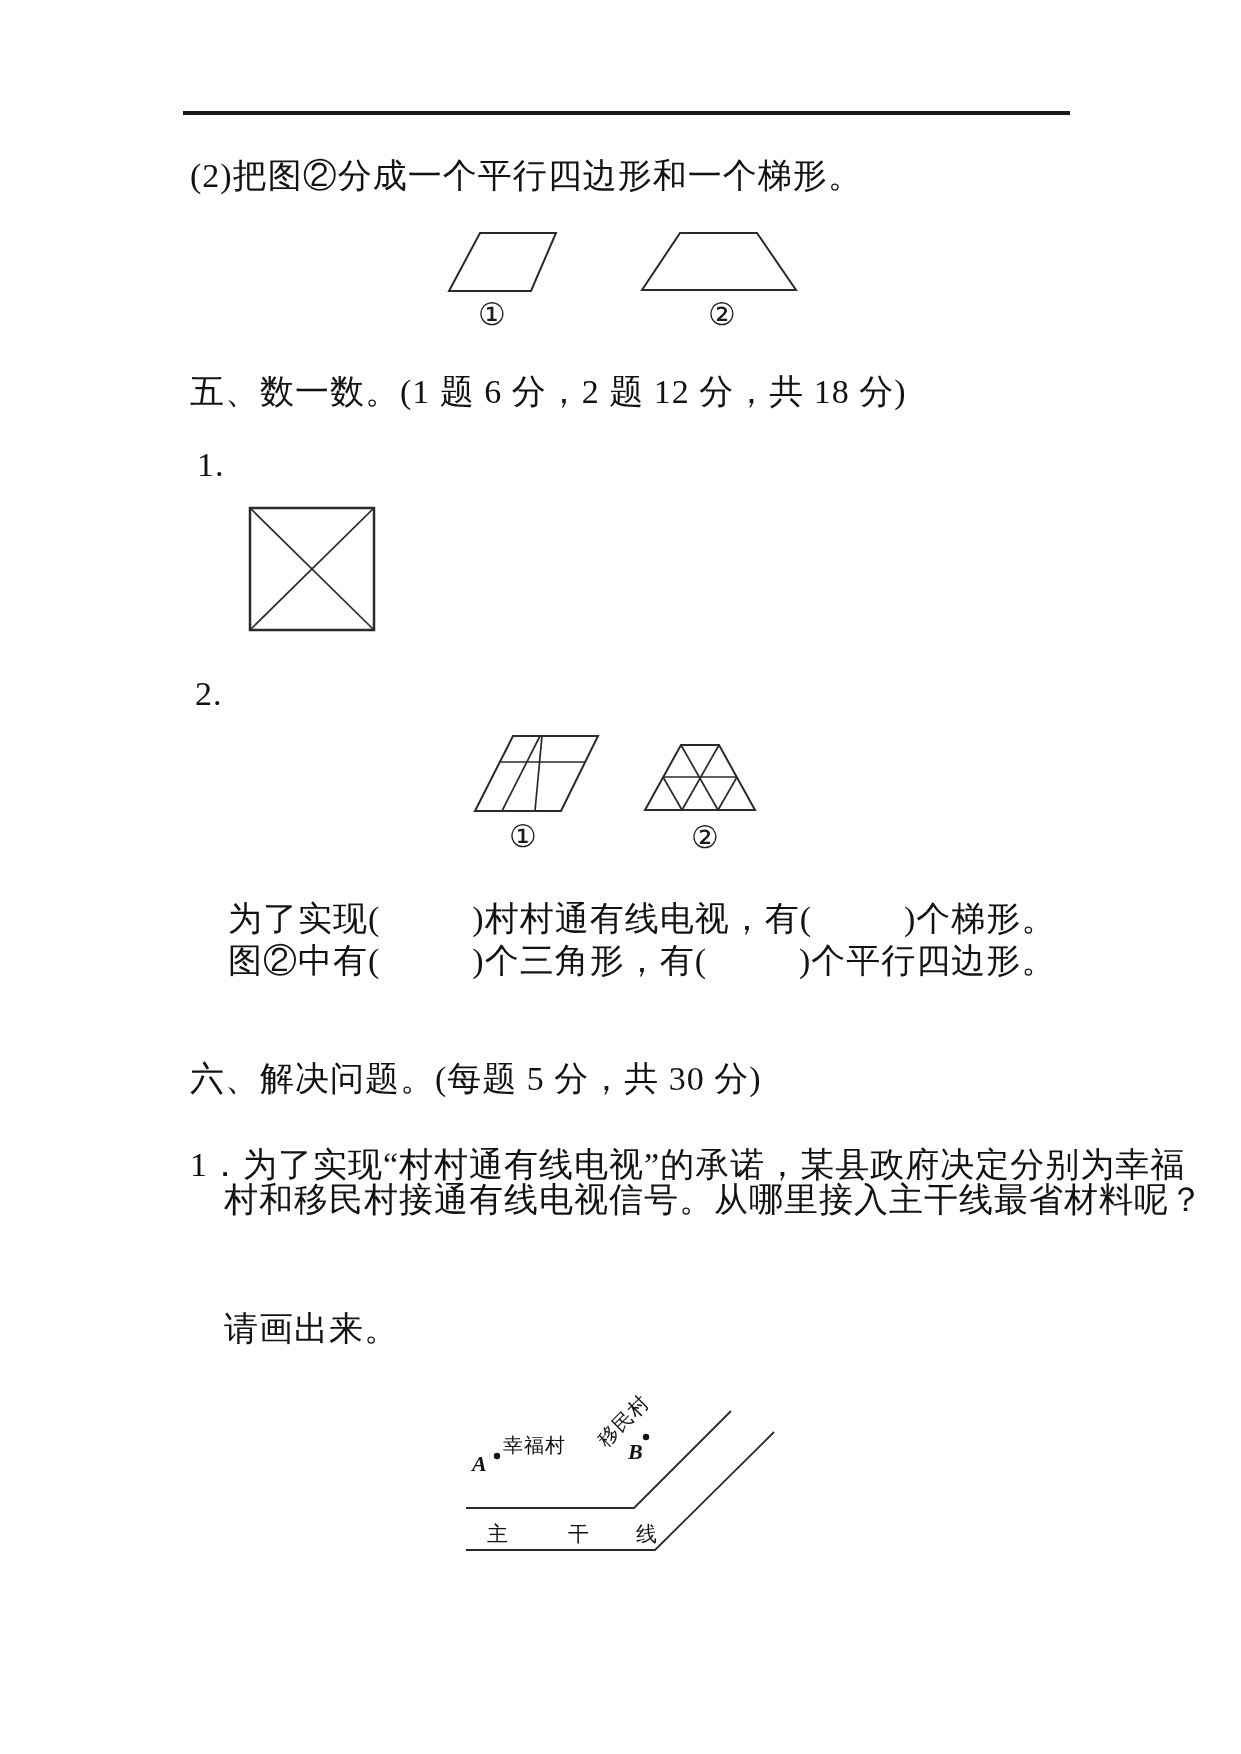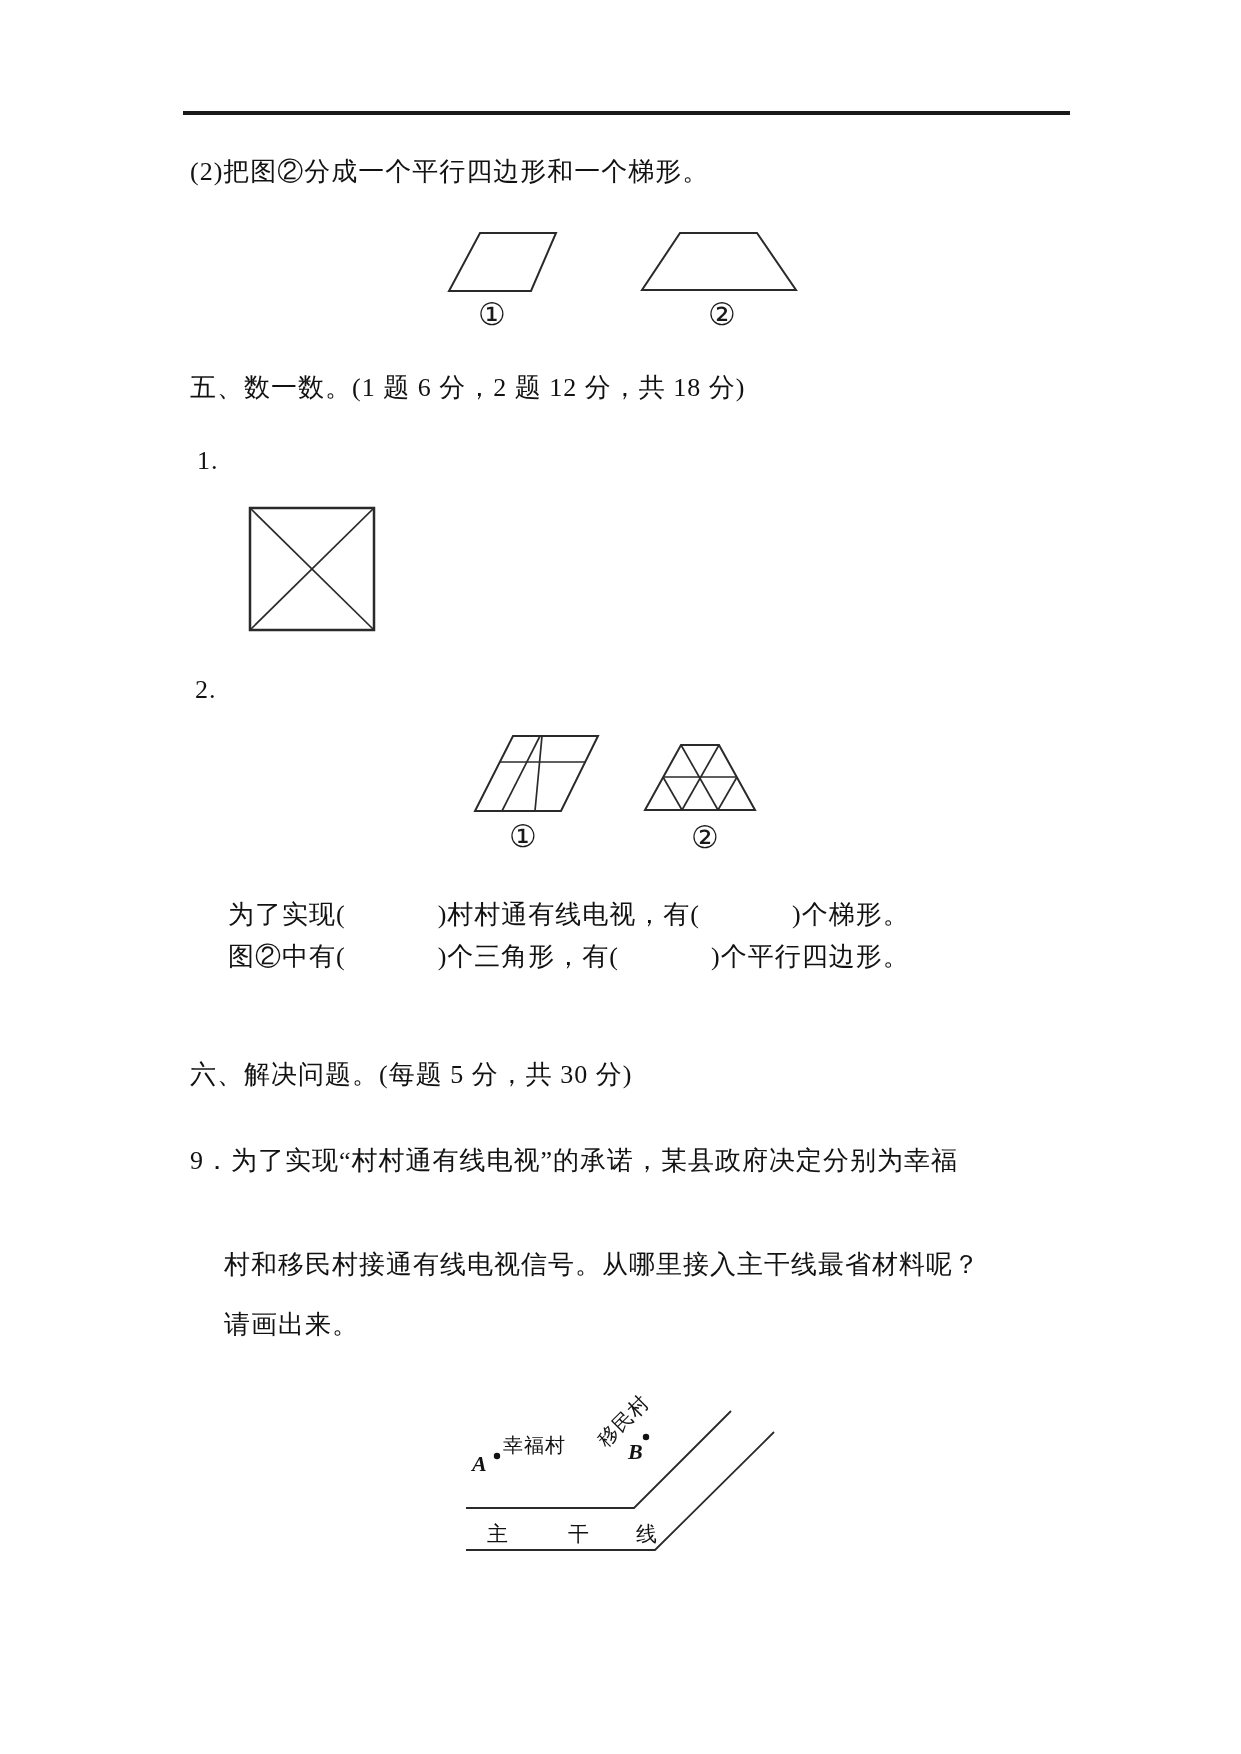--- a/index.html
+++ b/index.html
@@ -7,21 +7,21 @@
     width:1241px;height:1754px;
     background:#ffffff;
     position:relative;
     font-family:"Liberation Serif","DejaVu Serif",serif;
     color:#121212;
     overflow:hidden;
   }
   .abs{position:absolute;}
   .t{
     position:absolute;
-    font-size:26px;
+    font-size:34px;
     letter-spacing:1px;
     white-space:nowrap;
     line-height:1.2;
     color:#121212;
   }
   .rule{
     position:absolute;
     left:183px;top:111px;
     width:887px;height:4px;
     background:#1a1a1a;
@@ -89,22 +89,22 @@
 
 <div class="t" style="left:228px;top:899px">
   <span>为了实现(</span><span class="gap"></span><span>)村村通有线电视，有(</span><span class="gap"></span><span>)个梯形。</span>
 </div>
 <div class="t" style="left:228px;top:941px">
   <span>图②中有(</span><span class="gap"></span><span>)个三角形，有(</span><span class="gap"></span><span>)个平行四边形。</span>
 </div>
 
 <div class="t" style="left:190px;top:1059px">六、解决问题。(每题 5 分，共 30 分)</div>
 
-<div class="t" style="left:190px;top:1145px">9．为了实现“村村通有线电视”的承诺，某县政府决定分别为幸福</div>
-<div class="t" style="left:224px;top:1249px">村和移民村接通有线电视信号。从哪里接入主干线最省材料呢？</div>
+<div class="t" style="left:190px;top:1145px">1．为了实现“村村通有线电视”的承诺，某县政府决定分别为幸福</div>
+<div class="t" style="left:224px;top:1180px">村和移民村接通有线电视信号。从哪里接入主干线最省材料呢？</div>
 <div class="t" style="left:224px;top:1309px">请画出来。</div>
 
 <svg class="abs" style="left:430px;top:1390px" width="380" height="175">
   <polyline class="band" points="36,118 204,118 301,21"></polyline>
   <polyline class="band" points="36,160 225,160 344,42"></polyline>
 
   <circle cx="67" cy="66" r="3.2" fill="#121212"></circle>
   <circle cx="216" cy="47" r="3.2" fill="#121212"></circle>
 
   <text class="svgtext ptlabel" x="42" y="81">A</text>

